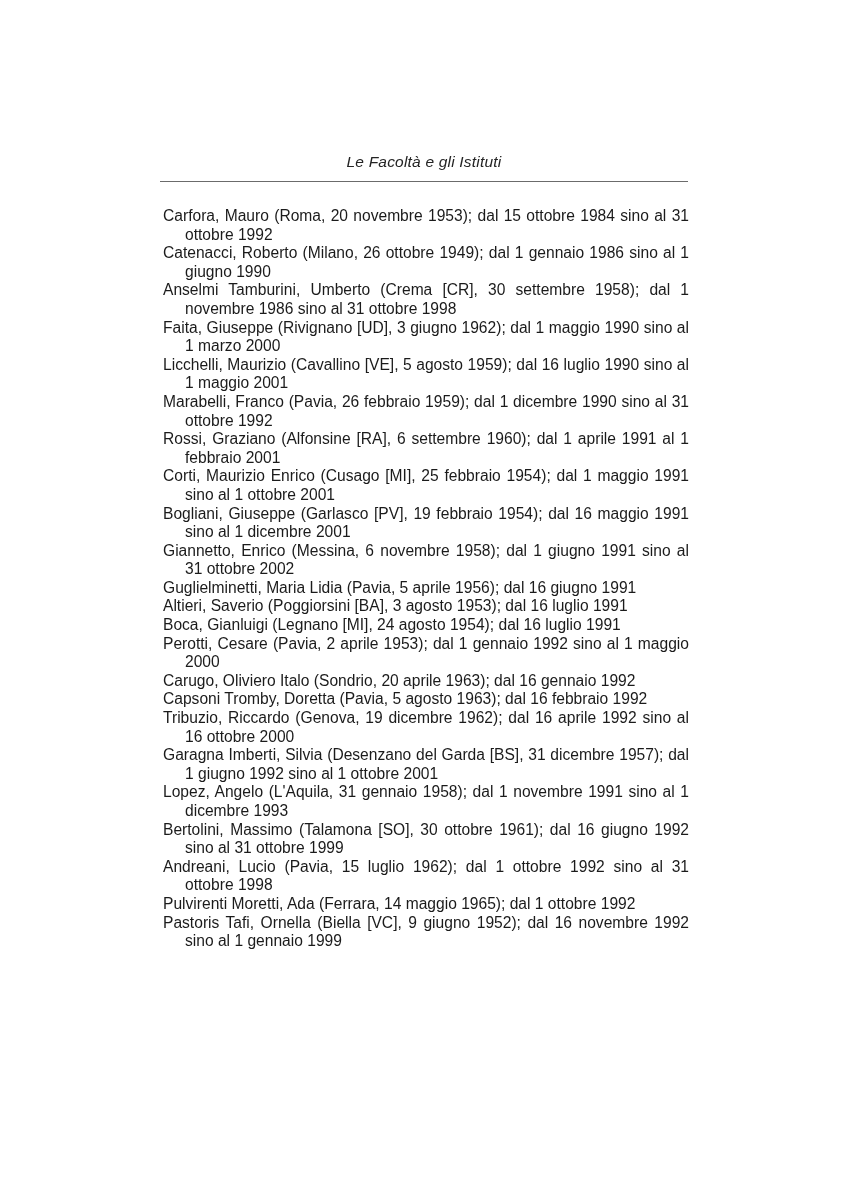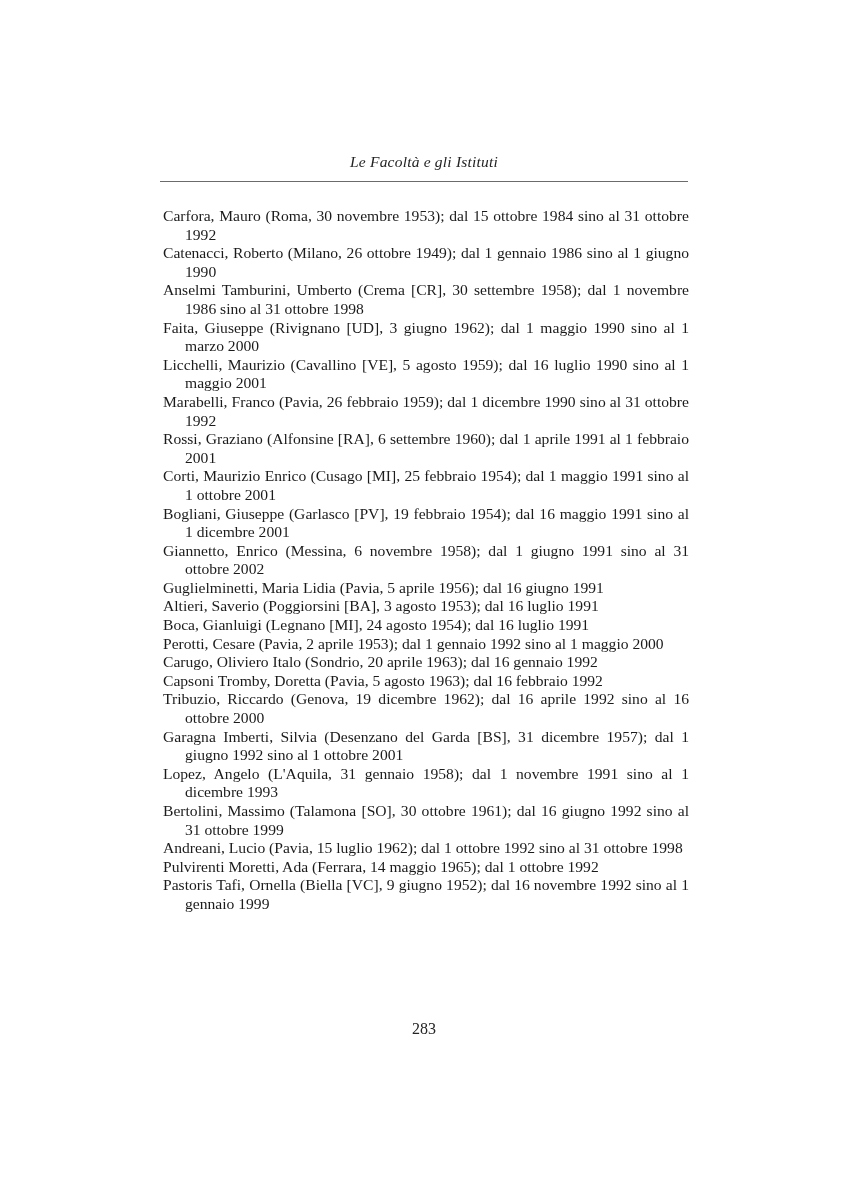--- a/index.html
+++ b/index.html
@@ -2,21 +2,21 @@
 <html><head>
 <meta charset="utf-8">
 <style>
   * { margin: 0; padding: 0; box-sizing: border-box; }
   html, body { background: #ffffff; }
   .page {
     position: relative;
     width: 848px;
     height: 1200px;
     background: #ffffff;
-    font-family: Liberation Serif, serif;
+    font-family: Liberation Sans, sans-serif;
     color: #1b1b1b;
     overflow: hidden;
   }
   .running-head {
     position: absolute;
     top: 153px;
     left: 160px;
     width: 528px;
     text-align: center;
     font-style: italic;
@@ -61,21 +61,21 @@
 </head>
 <body>
 
 <div class="page">
 
   <div class="running-head">Le Facoltà e gli Istituti</div>
 
   <div class="header-rule"></div>
 
   <div class="entries">
-    <p class="entry">Carfora, Mauro (Roma, 30 novembre 1953); dal 15 ottobre 1984 sino al 31 ottobre 1992</p>
+    <p class="entry">Carfora, Mauro (Roma, 20 novembre 1953); dal 15 ottobre 1984 sino al 31 ottobre 1992</p>
     <p class="entry">Catenacci, Roberto (Milano, 26 ottobre 1949); dal 1 gennaio 1986 sino al 1 giugno 1990</p>
     <p class="entry">Anselmi Tamburini, Umberto (Crema [CR], 30 settembre 1958); dal 1 novembre 1986 sino al 31 ottobre 1998</p>
     <p class="entry">Faita, Giuseppe (Rivignano [UD], 3 giugno 1962); dal 1 maggio 1990 sino al 1 marzo 2000</p>
     <p class="entry">Licchelli, Maurizio (Cavallino [VE], 5 agosto 1959); dal 16 luglio 1990 sino al 1 maggio 2001</p>
     <p class="entry">Marabelli, Franco (Pavia, 26 febbraio 1959); dal 1 dicembre 1990 sino al 31 ottobre 1992</p>
     <p class="entry">Rossi, Graziano (Alfonsine [RA], 6 settembre 1960); dal 1 aprile 1991 al 1 febbraio 2001</p>
     <p class="entry">Corti, Maurizio Enrico (Cusago [MI], 25 febbraio 1954); dal 1 maggio 1991 sino al 1 ottobre 2001</p>
     <p class="entry">Bogliani, Giuseppe (Garlasco [PV], 19 febbraio 1954); dal 16 maggio 1991 sino al 1 dicembre 2001</p>
     <p class="entry">Giannetto, Enrico (Messina, 6 novembre 1958); dal 1 giugno 1991 sino al 31 ottobre 2002</p>
     <p class="entry">Guglielminetti, Maria Lidia (Pavia, 5 aprile 1956); dal 16 giugno 1991</p>
@@ -86,17 +86,14 @@
     <p class="entry">Capsoni Tromby, Doretta (Pavia, 5 agosto 1963); dal 16 febbraio 1992</p>
     <p class="entry">Tribuzio, Riccardo (Genova, 19 dicembre 1962); dal 16 aprile 1992 sino al 16 ottobre 2000</p>
     <p class="entry">Garagna Imberti, Silvia (Desenzano del Garda [BS], 31 dicembre 1957); dal 1 giugno 1992 sino al 1 ottobre 2001</p>
     <p class="entry">Lopez, Angelo (L'Aquila, 31 gennaio 1958); dal 1 novembre 1991 sino al 1 dicembre 1993</p>
     <p class="entry">Bertolini, Massimo (Talamona [SO], 30 ottobre 1961); dal 16 giugno 1992 sino al 31 ottobre 1999</p>
     <p class="entry">Andreani, Lucio (Pavia, 15 luglio 1962); dal 1 ottobre 1992 sino al 31 ottobre 1998</p>
     <p class="entry">Pulvirenti Moretti, Ada (Ferrara, 14 maggio 1965); dal 1 ottobre 1992</p>
     <p class="entry">Pastoris Tafi, Ornella (Biella [VC], 9 giugno 1952); dal 16 novembre 1992 sino al 1 gennaio 1999</p>
   </div>
 
-  <div class="page-footer">
-    <span class="page-number">283</span>
-  </div>
 
 </div>
 
 </body></html>

